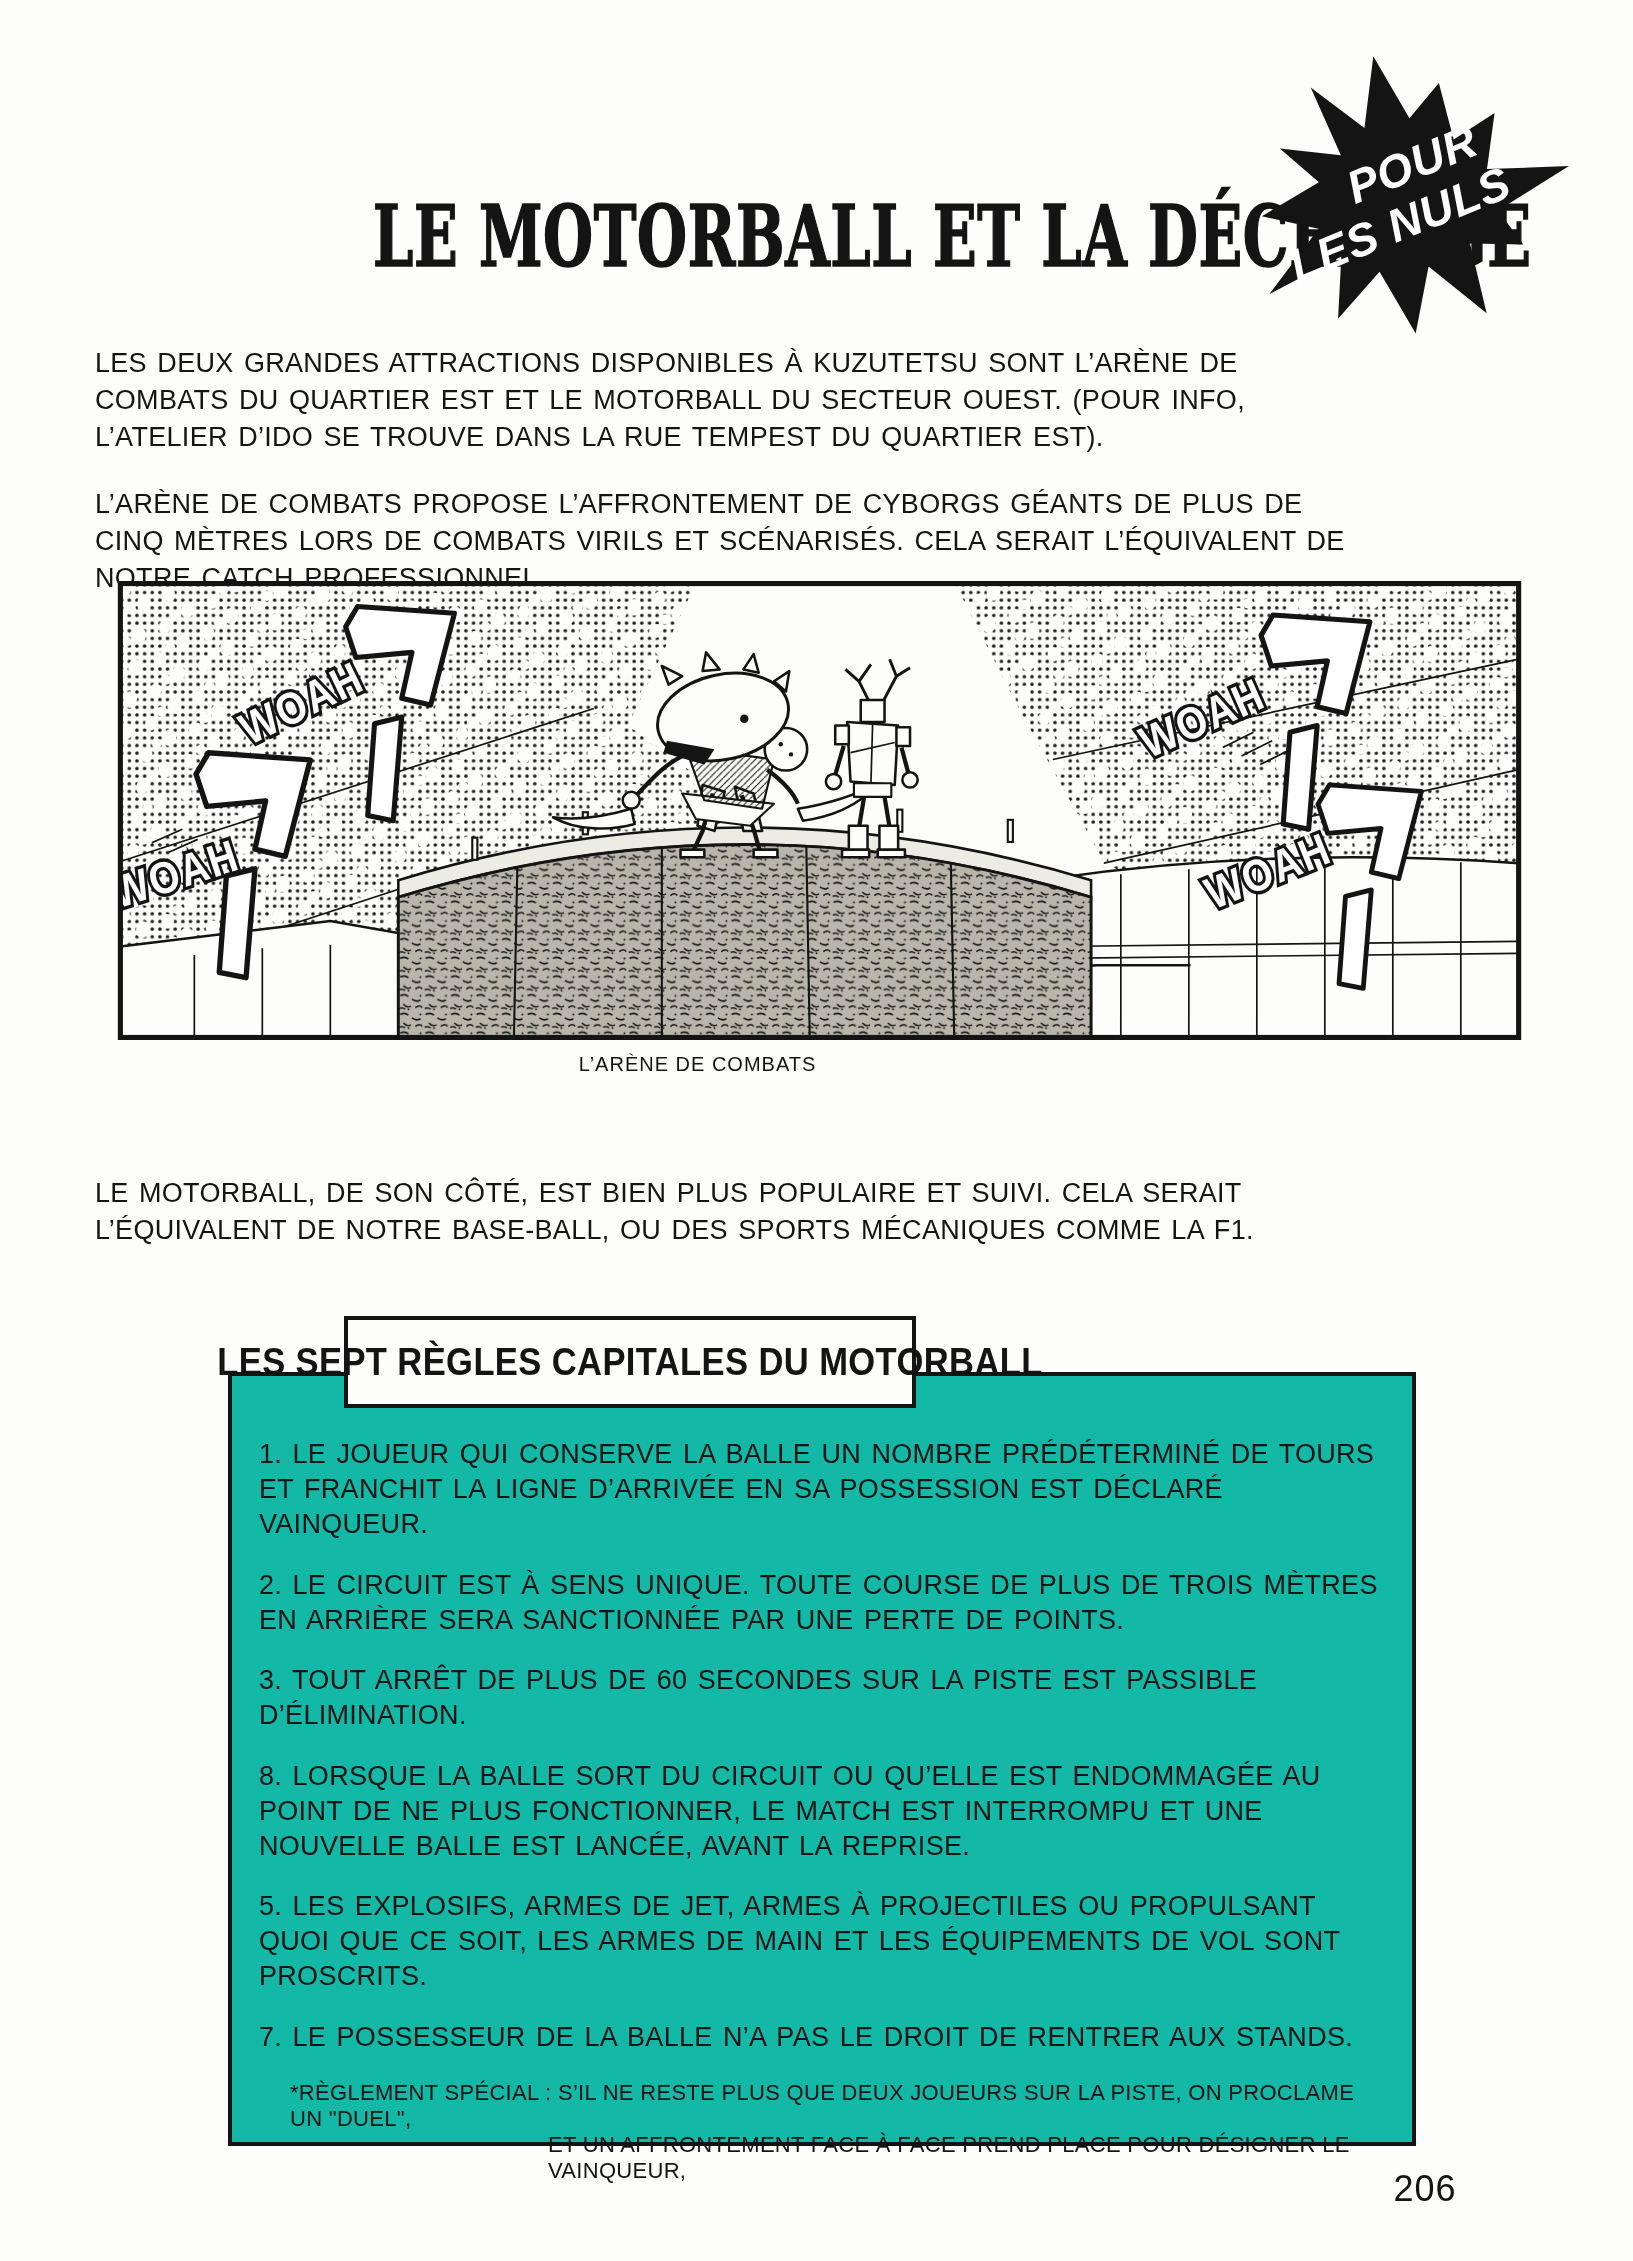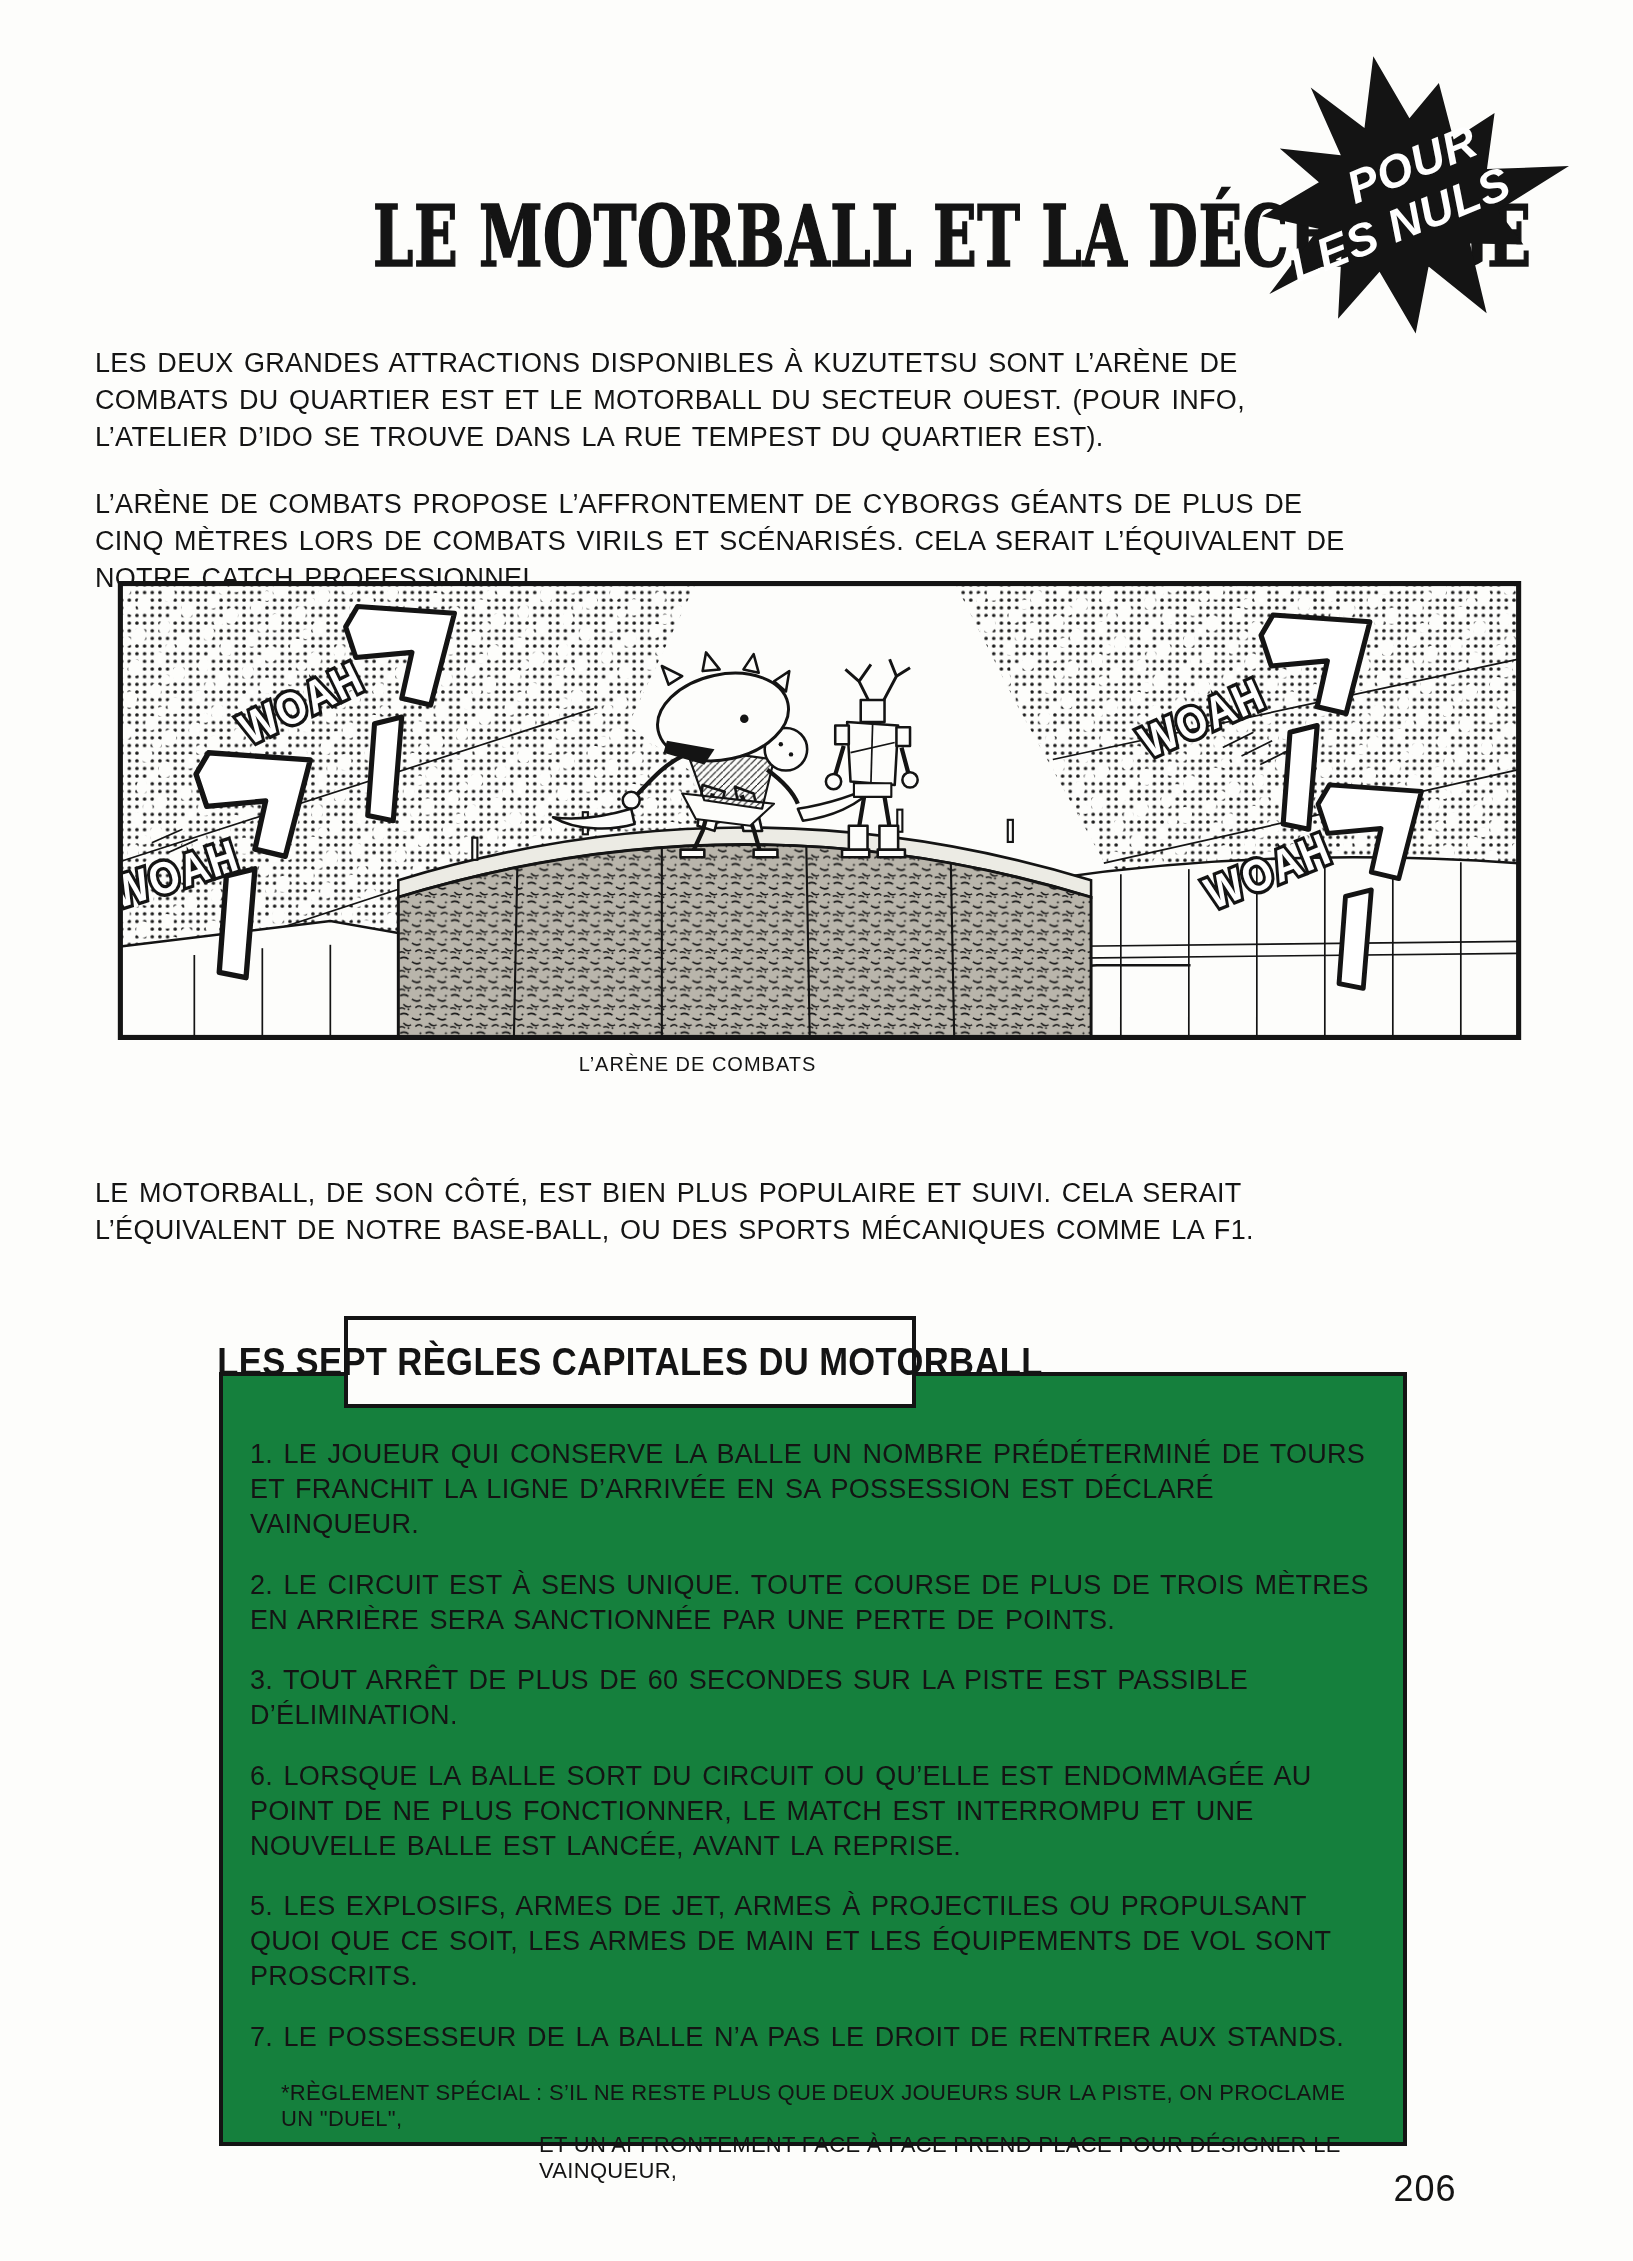--- a/index.html
+++ b/index.html
@@ -27,22 +27,22 @@
   }
   .p1{top:318px;}
   .p2{top:459px;}
   .p3{top:1148px;}
   .panel{position:absolute;left:117px;top:581px;width:1405px;height:459px;}
   .panel-caption{
     position:absolute;left:357px;top:1053px;width:681px;text-align:center;
     font-size:20px;letter-spacing:1px;
   }
   .rules-box{
-    position:absolute;left:219px;top:1372px;width:1188px;height:774px;
-    border:4.3px solid #141414;box-sizing:border-box;background:#15803d;
+    position:absolute;left:228px;top:1372px;width:1188px;height:774px;
+    border:4.3px solid #141414;box-sizing:border-box;background:#14b8a6;
     padding:61px 24px 0 27px;
   }
   .rules-heading-box{
     position:absolute;left:344px;top:1316px;width:572px;height:92px;
     border:4.3px solid #141414;box-sizing:border-box;background:#fdfdfb;
     display:flex;align-items:center;justify-content:center;z-index:2;
   }
   .rules-heading{
     font-size:36px;font-weight:bold;letter-spacing:0.4px;white-space:nowrap;
     transform:scale(.96,1.1);
@@ -252,21 +252,21 @@
   <p class="para p3">LE MOTORBALL, DE SON CÔTÉ, EST BIEN PLUS POPULAIRE ET SUIVI. CELA SERAIT L’ÉQUIVALENT DE NOTRE BASE-BALL, OU DES SPORTS MÉCANIQUES COMME LA F1.</p>
 
   <div class="rules-heading-box">
     <span class="rules-heading">LES SEPT RÈGLES CAPITALES DU MOTORBALL</span>
   </div>
 
   <div class="rules-box">
     <div class="rule">1. LE JOUEUR QUI CONSERVE LA BALLE UN NOMBRE PRÉDÉTERMINÉ DE TOURS ET FRANCHIT LA LIGNE D’ARRIVÉE EN SA POSSESSION EST DÉCLARÉ VAINQUEUR.</div>
     <div class="rule">2. LE CIRCUIT EST À SENS UNIQUE. TOUTE COURSE DE PLUS DE TROIS MÈTRES EN ARRIÈRE SERA SANCTIONNÉE PAR UNE PERTE DE POINTS.</div>
     <div class="rule">3. TOUT ARRÊT DE PLUS DE 60 SECONDES SUR LA PISTE EST PASSIBLE D’ÉLIMINATION.</div>
-    <div class="rule">6. LORSQUE LA BALLE SORT DU CIRCUIT OU QU’ELLE EST ENDOMMAGÉE AU POINT DE NE PLUS FONCTIONNER, LE MATCH EST INTERROMPU ET UNE NOUVELLE BALLE EST LANCÉE, AVANT LA REPRISE.</div>
+    <div class="rule">8. LORSQUE LA BALLE SORT DU CIRCUIT OU QU’ELLE EST ENDOMMAGÉE AU POINT DE NE PLUS FONCTIONNER, LE MATCH EST INTERROMPU ET UNE NOUVELLE BALLE EST LANCÉE, AVANT LA REPRISE.</div>
     <div class="rule">5. LES EXPLOSIFS, ARMES DE JET, ARMES À PROJECTILES OU PROPULSANT QUOI QUE CE SOIT, LES ARMES DE MAIN ET LES ÉQUIPEMENTS DE VOL SONT PROSCRITS.</div>
     <div class="rule">7. LE POSSESSEUR DE LA BALLE N’A PAS LE DROIT DE RENTRER AUX STANDS.</div>
     <div class="special-rule">
       <div class="sr-line1">*RÈGLEMENT SPÉCIAL : S’IL NE RESTE PLUS QUE DEUX JOUEURS SUR LA PISTE, ON PROCLAME UN "DUEL",</div>
       <div class="sr-line2">ET UN AFFRONTEMENT FACE À FACE PREND PLACE POUR DÉSIGNER LE VAINQUEUR,</div>
 
     </div>
   </div>
 
   <div class="page-number">206</div>

